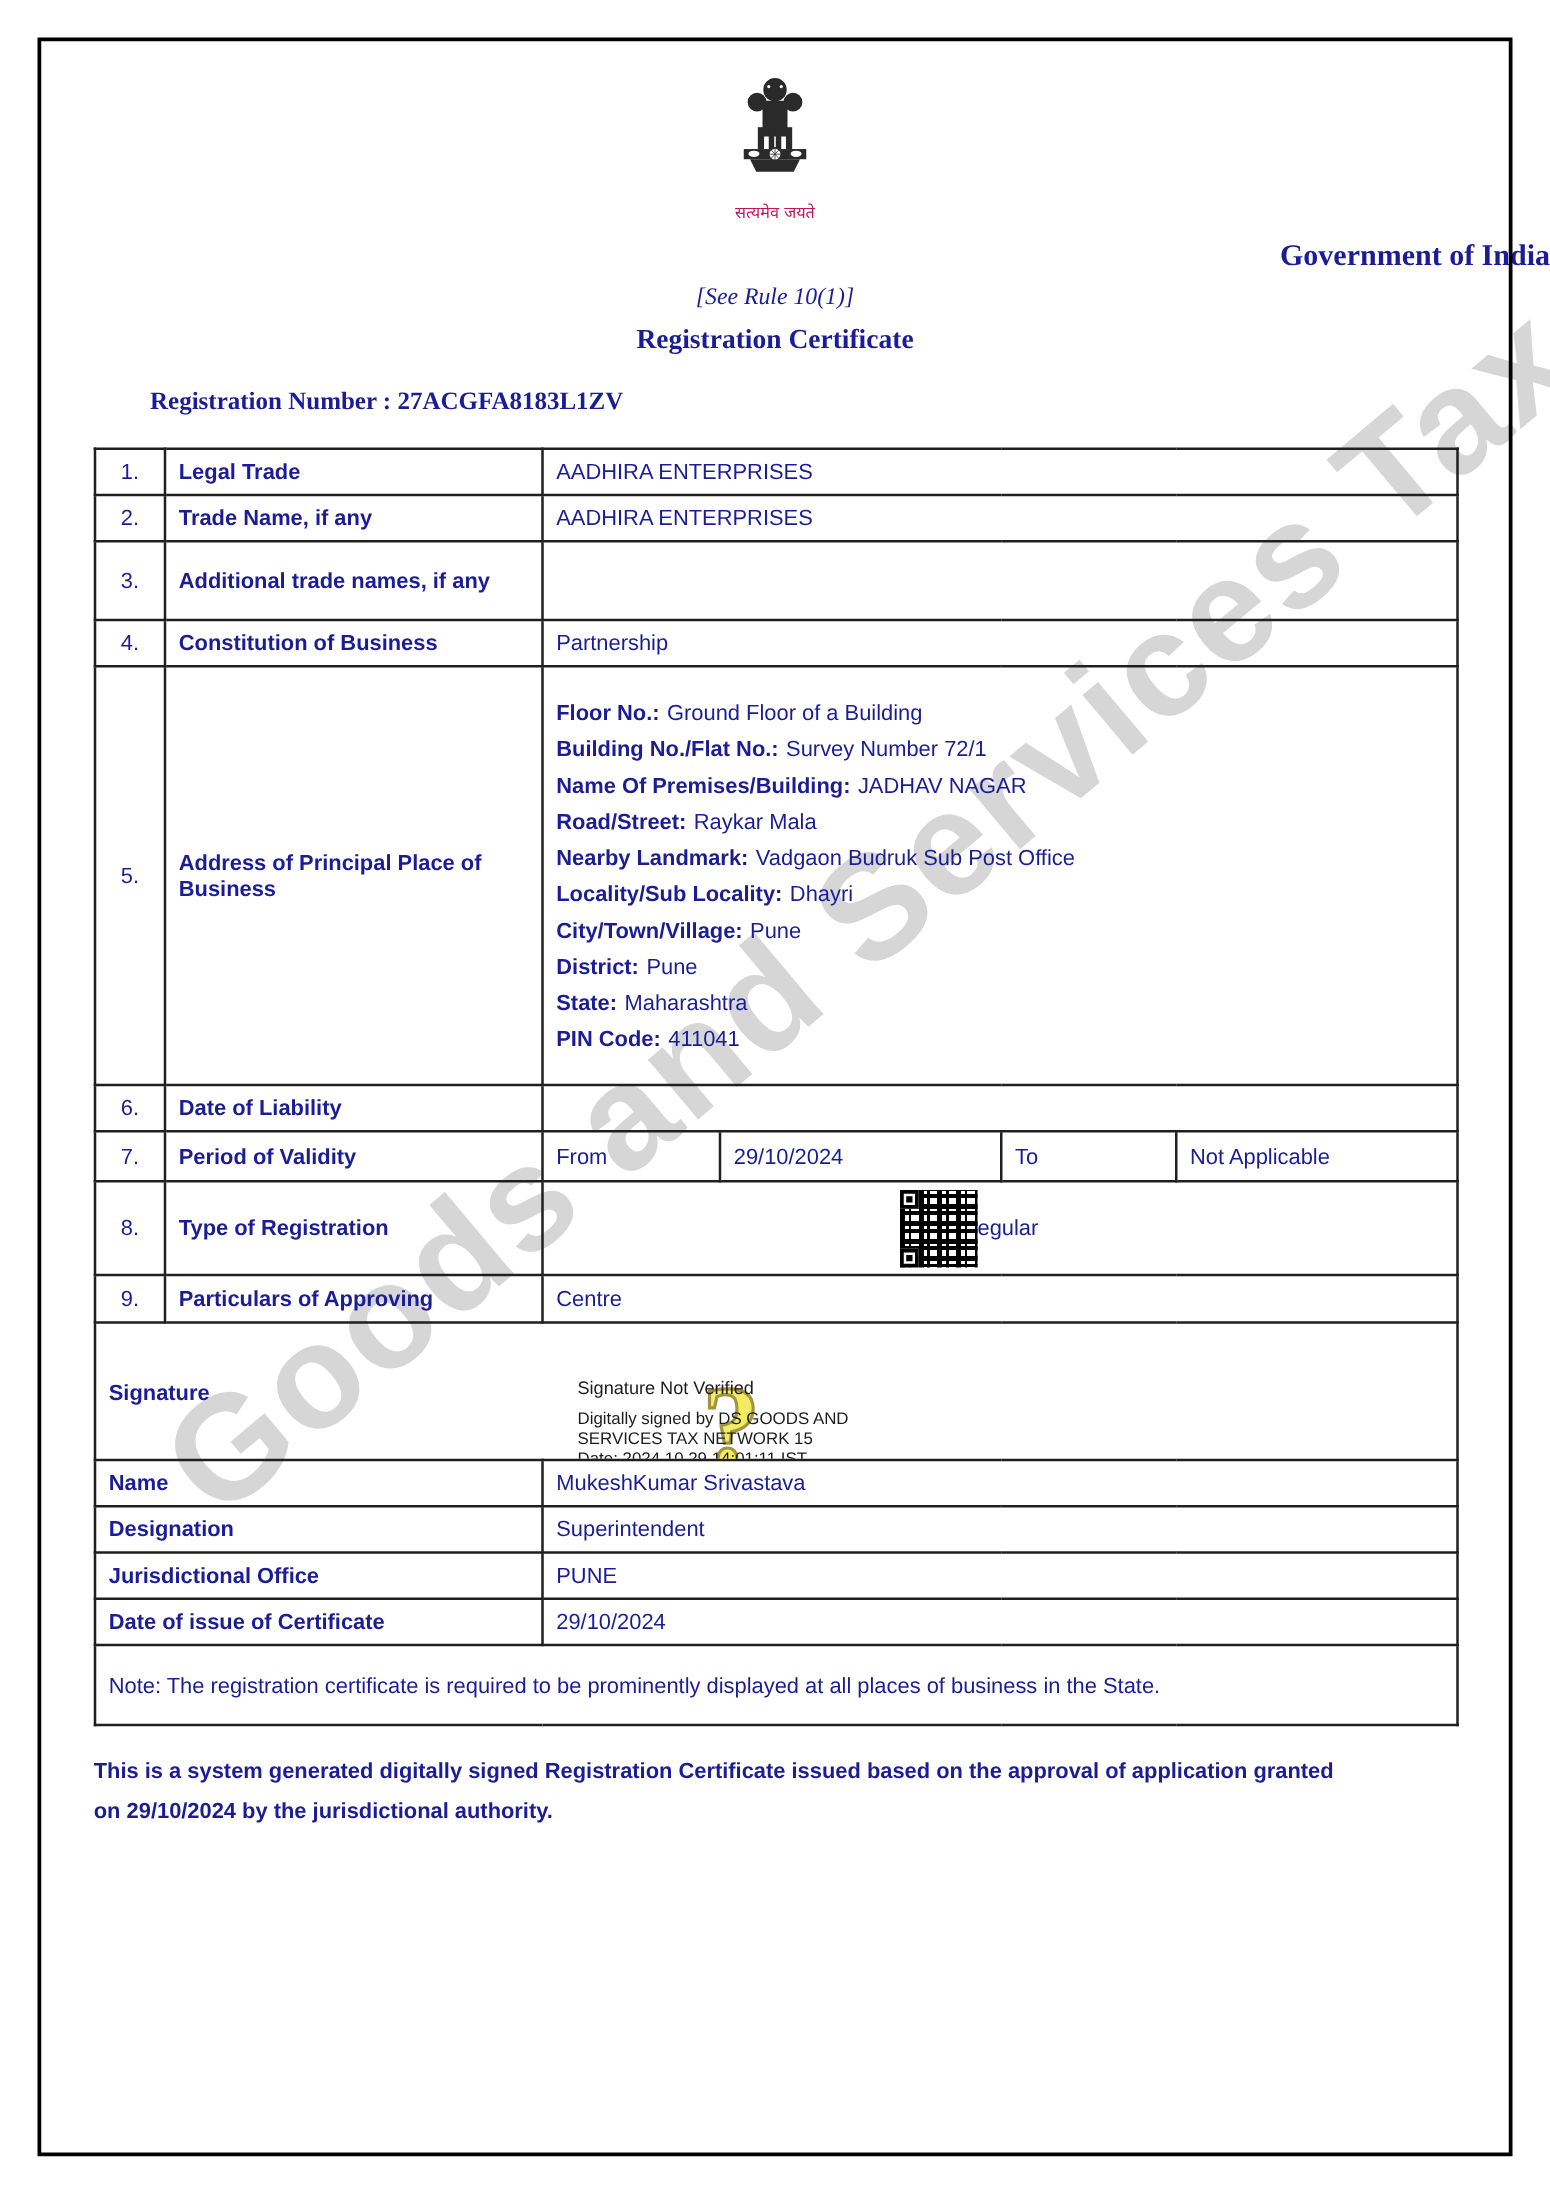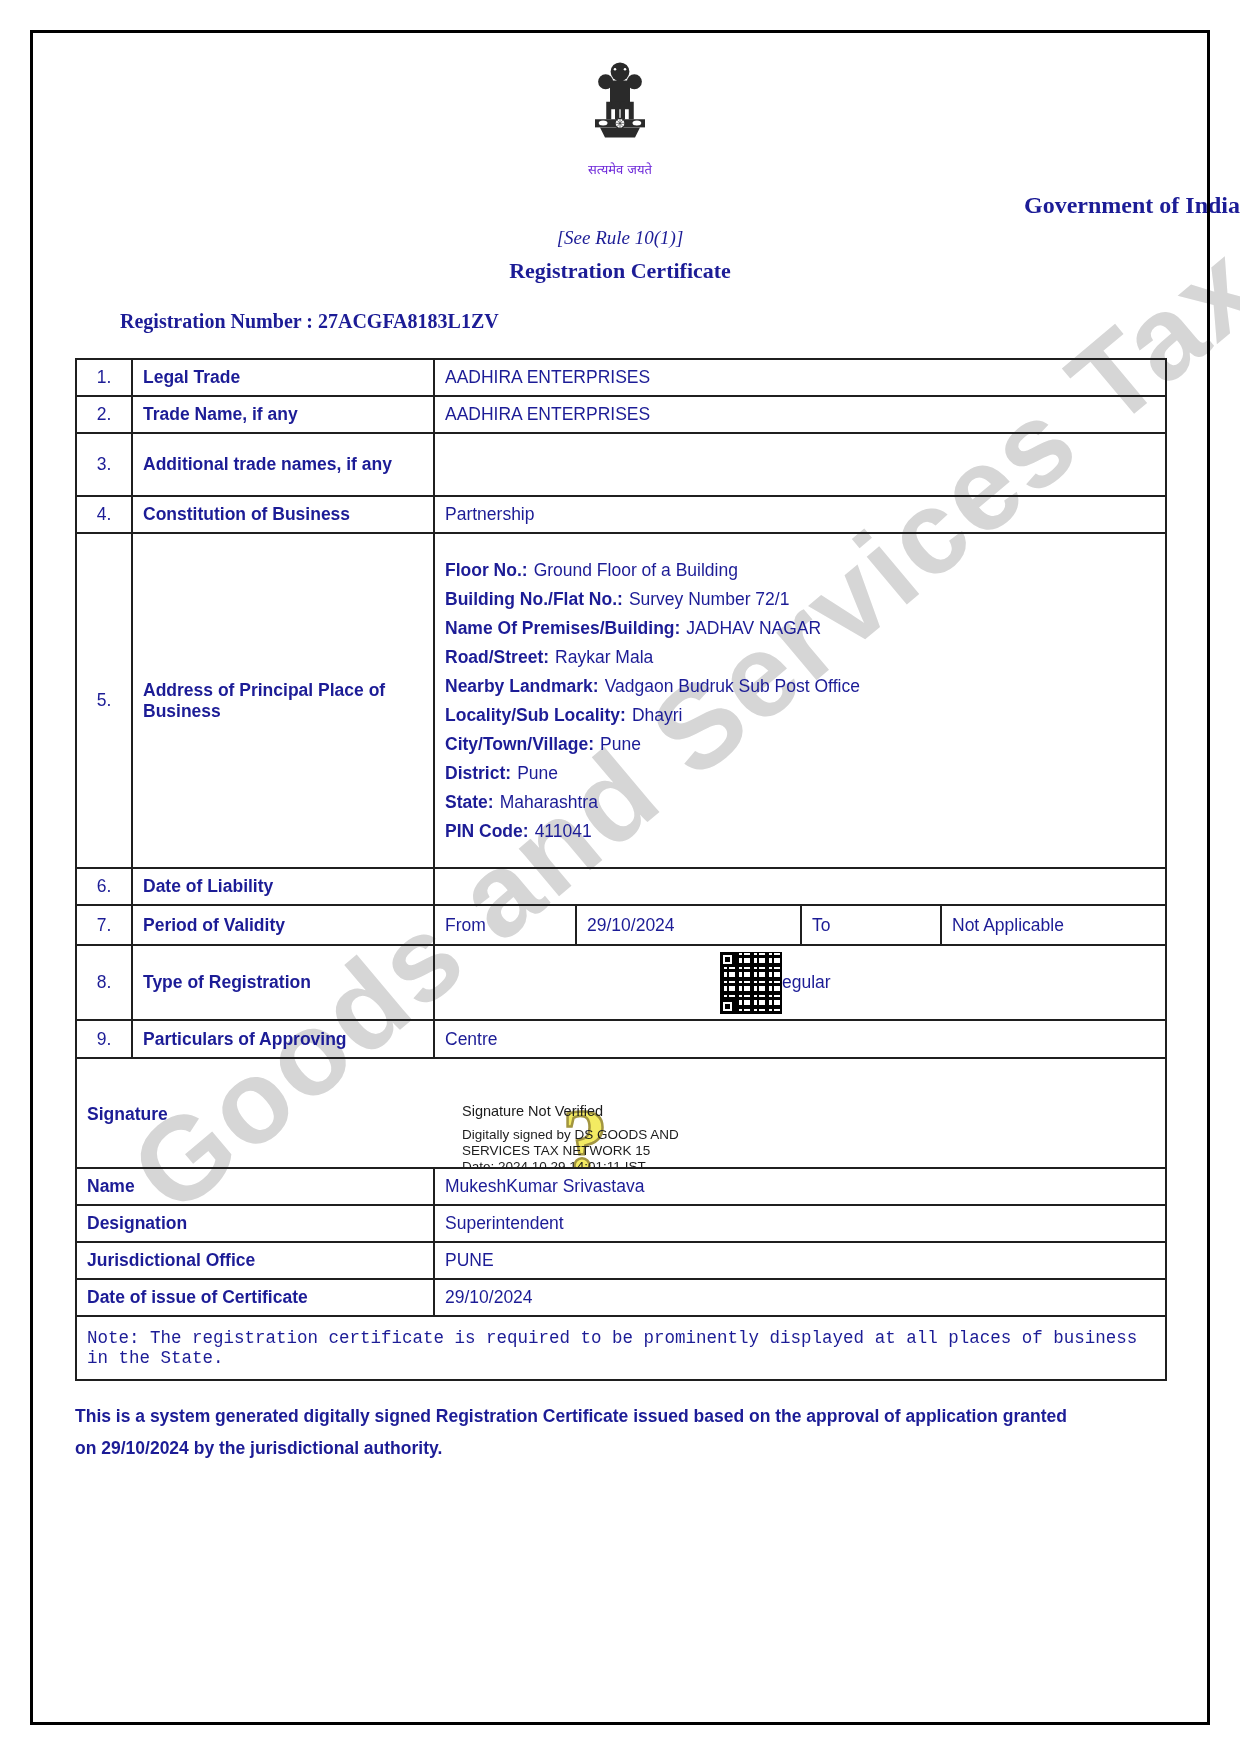--- a/index.html
+++ b/index.html
@@ -25,21 +25,21 @@
     position:absolute;left:105px;top:1135px;
     transform:rotate(-40deg);transform-origin:0 0;
     font-family:"Liberation Sans",sans-serif;
     font-weight:bold;font-size:118px;letter-spacing:3px;
     color:#d6d6d6;white-space:nowrap;
     z-index:0;pointer-events:none;
   }
   
   .header{position:absolute;top:58px;left:0;width:100%;text-align:center;z-index:1;}
   .emblem{display:block;margin:0 auto;}
-  .emblem-caption{font-size:13px;color:#6d28d9;margin-top:2px;font-family:"DejaVu Sans",sans-serif;}
+  .emblem-caption{font-size:13px;color:#be185d;margin-top:2px;font-family:"DejaVu Sans",sans-serif;}
   .h-gov{font-family:"Liberation Serif",serif;font-weight:bold;font-size:24px;margin-top:14px;text-align:right;}
   .h-form{font-family:"Liberation Serif",serif;font-weight:bold;font-size:22px;margin-top:10px;}
   .h-rule{font-family:"Liberation Serif",serif;font-style:italic;font-size:19px;margin-top:8px;}
   .h-title{font-family:"Liberation Serif",serif;font-weight:bold;font-size:22px;margin-top:9px;}
   .regnum{
     position:absolute;top:310px;left:120px;z-index:1;
     font-family:"Liberation Serif",serif;font-weight:bold;font-size:20px;
   }
   
   table.cert{
@@ -83,21 +83,21 @@
   }
   .sig-line1{position:relative;z-index:1;font-size:14.5px;margin-bottom:8px;}
   .sig-group div{position:relative;z-index:1;font-size:13.5px;line-height:16px;}
   .qmark{
     position:absolute;left:100px;top:-8px;z-index:0;
     font-family:"Liberation Serif",serif;font-weight:bold;
     font-size:92px;line-height:1;
     color:#f3eb62;-webkit-text-stroke:2.5px #a29540;
     text-shadow:0 0 1px #8a7d30;
   }
-  .note-cell{vertical-align:top;padding-top:8px;font-family:Liberation Mono, monospace;}
+  .note-cell{vertical-align:top;padding-top:8px;}
   
   .footer{
     position:absolute;top:1400px;left:75px;width:1045px;z-index:1;
     font-weight:bold;font-size:17.5px;line-height:32px;color:var(--blue);
   }
 </style>
 </head>
 <body>
 
 <div class="page">

